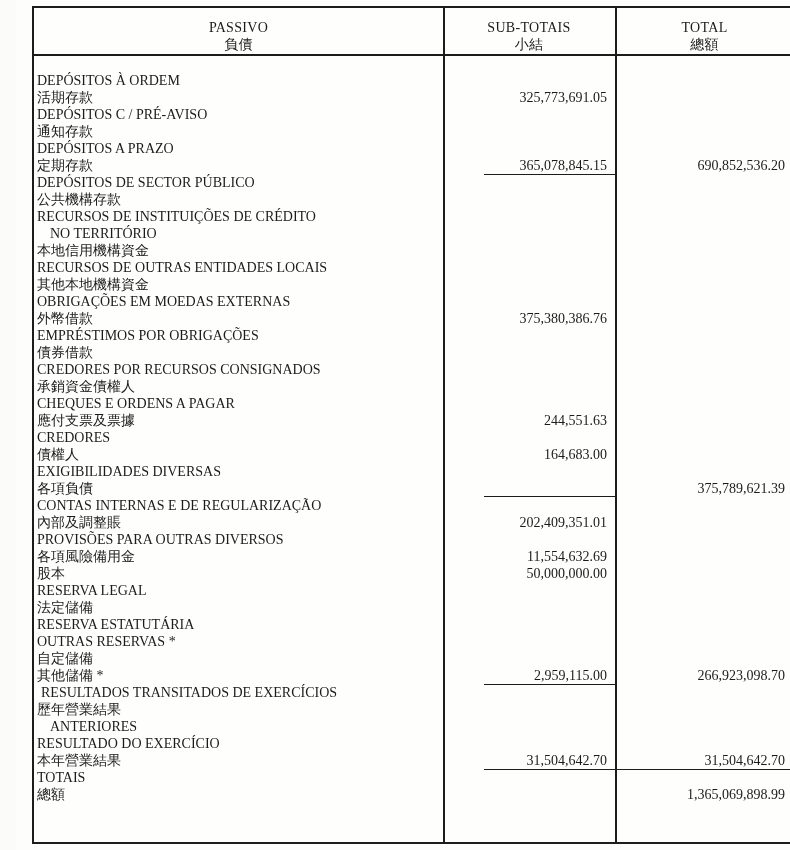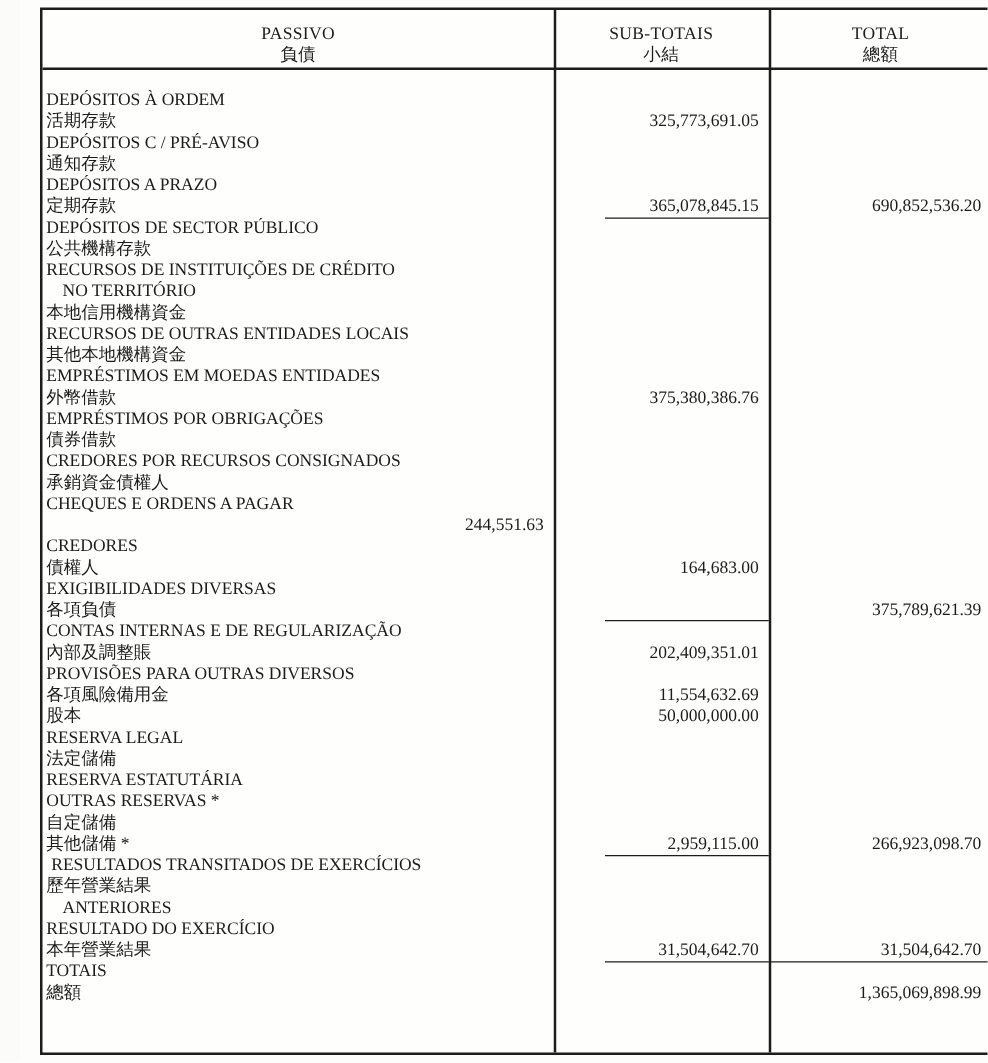--- a/index.html
+++ b/index.html
@@ -163,21 +163,21 @@
     <div class="cell c-label">RECURSOS DE OUTRAS ENTIDADES LOCAIS</div>
     <div class="cell c-sub"></div>
     <div class="cell c-tot"></div>
   </div>
           <div class="row">
     <div class="cell c-label">其他本地機構資金</div>
     <div class="cell c-sub"></div>
     <div class="cell c-tot"></div>
   </div>
           <div class="row">
-    <div class="cell c-label">EMPRÉSTIMOS EM MOEDAS ENTIDADES</div>
+    <div class="cell c-label">OBRIGAÇÕES EM MOEDAS EXTERNAS</div>
     <div class="cell c-sub"></div>
     <div class="cell c-tot"></div>
   </div>
           <div class="row">
     <div class="cell c-label">外幣借款</div>
     <div class="cell c-sub">375,380,386.76</div>
     <div class="cell c-tot"></div>
   </div>
           <div class="row">
     <div class="cell c-label">EMPRÉSTIMOS POR OBRIGAÇÕES</div>
@@ -198,20 +198,21 @@
     <div class="cell c-label">承銷資金債權人</div>
     <div class="cell c-sub"></div>
     <div class="cell c-tot"></div>
   </div>
           <div class="row">
     <div class="cell c-label">CHEQUES E ORDENS A PAGAR</div>
     <div class="cell c-sub"></div>
     <div class="cell c-tot"></div>
   </div>
           <div class="row">
+    <div class="cell c-label">應付支票及票據</div>
     <div class="cell c-sub">244,551.63</div>
     <div class="cell c-tot"></div>
   </div>
           <div class="row">
     <div class="cell c-label">CREDORES</div>
     <div class="cell c-sub"></div>
     <div class="cell c-tot"></div>
   </div>
           <div class="row">
     <div class="cell c-label">債權人</div>

